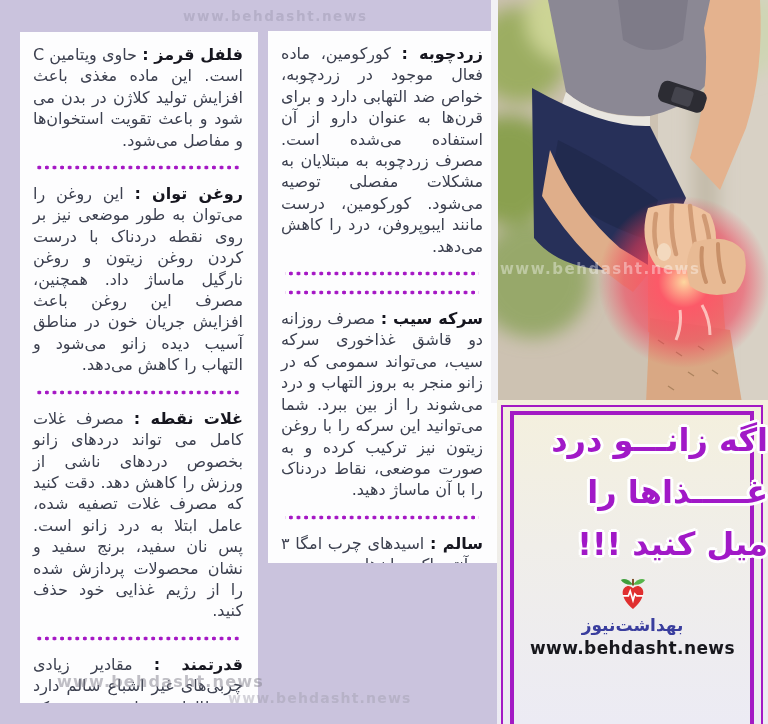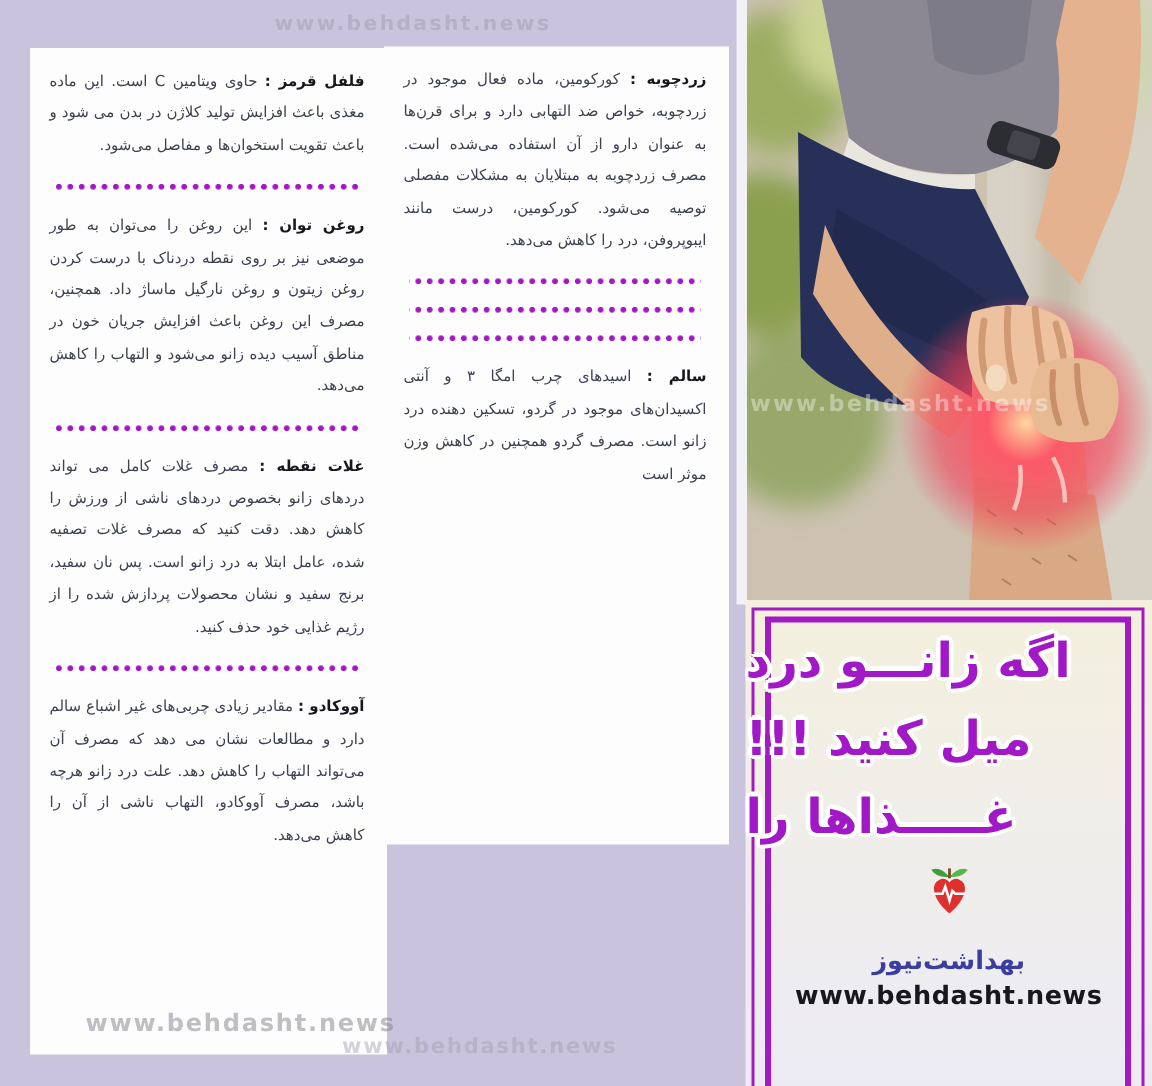--- a/index.html
+++ b/index.html
@@ -6,74 +6,75 @@
   body{
     width:768px;height:724px;position:relative;overflow:hidden;
     background:#cac3dd;
     font-family:"DejaVu Sans", sans-serif;
   }
   .card{
     position:absolute;background:#fdfdfe;box-sizing:border-box;
     padding:12px 15px 10px 13px;direction:rtl;overflow:hidden;
   }
   #left-card{left:20px;top:32px;width:238px;height:671px;}
-  #middle-card{left:256px;top:31px;width:230px;height:532px;}
+  #middle-card{left:268px;top:31px;width:230px;height:532px;}
   .para{
     direction:rtl;text-align:justify;text-align-last:right;
-    font-size:10px;line-height:21.4px;color:#3d4150;margin:0;
+    font-size:16px;line-height:21.4px;color:#3d4150;margin:0;
   }
   .para b{color:#16161f;font-weight:bold;}
   .dots{
     height:5px;margin:14px 4px 13px;
     background-image:radial-gradient(circle, #a517c5 1.7px, rgba(0,0,0,0) 2.2px);
     background-size:7.6px 5px;background-repeat:repeat-x;background-position:center;
   }
   
   #photo-strip{position:absolute;left:491px;top:0;width:7px;height:403px;background:#f2f1f5;}
   #photo-wrap{position:absolute;left:498px;top:0;width:270px;height:403px;overflow:hidden;}
   #banner{
     position:absolute;left:497px;top:400px;width:271px;height:324px;overflow:hidden;
     background:linear-gradient(180deg,#f4f0dd 0%,#f0eee9 45%,#ecebf4 100%);
   }
   #banner .frame-outer{position:absolute;left:4px;right:5px;top:5px;height:900px;border:2px solid #a31ac4;}
   #banner .frame-inner{position:absolute;left:13px;right:14px;top:11px;height:900px;border:4px solid #a31ac4;}
-  #banner-lines{position:relative;margin-top:14px;direction:rtl;text-align:left;}
+  #banner-lines{position:relative;margin-top:14px;direction:rtl;text-align:right;}
   .banner-line{
     font-size:32px;font-weight:bold;color:#a119c7;line-height:52px;white-space:nowrap;
     text-shadow:-2px -2px 0 #fff,2px -2px 0 #fff,-2px 2px 0 #fff,2px 2px 0 #fff,
                 -3px 0 0 #fff,3px 0 0 #fff,0 -3px 0 #fff,0 3px 0 #fff;
   }
   #banner-footer{position:relative;text-align:center;margin-top:6px;}
-  #logo-name{direction:rtl;font-size:17px;font-weight:bold;color:#3a3e9e;margin-top:17px;}
+  #logo-name{direction:rtl;font-size:17px;font-weight:bold;color:#3a3e9e;margin-top:1px;}
   #site-url{font-size:17px;font-weight:bold;color:#17171c;letter-spacing:.4px;margin-top:3px;}
   .watermark{position:absolute;pointer-events:none;white-space:nowrap;}
   #wm-top{left:183px;top:8px;font-size:13.5px;letter-spacing:1.6px;color:#b5afc8;font-weight:bold;}
   #wm-photo{left:500px;top:260px;font-size:15px;letter-spacing:1.5px;color:rgba(255,255,255,.38);font-weight:bold;}
   #wm-bottom-left{left:57px;top:672px;font-size:16px;letter-spacing:1.2px;color:rgba(130,128,140,.5);font-weight:bold;}
   #wm-bottom-mid{left:228px;top:690px;font-size:14px;letter-spacing:1.2px;color:rgba(160,157,172,.45);font-weight:bold;}
 </style>
 </head>
 <body>
 
 <div class="watermark" id="wm-top">www.behdasht.news</div>
 
 <div class="card" id="left-card">
   <p class="para"><b>فلفل قرمز :</b><span> حاوی ویتامین C است. این ماده مغذی باعث افزایش تولید کلاژن در بدن می شود و باعث تقویت استخوان‌ها و مفاصل می‌شود.</span></p>
   <div class="dots"></div>
   <p class="para"><b>روغن توان :</b><span> این روغن را می‌توان به طور موضعی نیز بر روی نقطه دردناک با درست کردن روغن زیتون و روغن نارگیل ماساژ داد. همچنین، مصرف این روغن باعث افزایش جریان خون در مناطق آسیب دیده زانو می‌شود و التهاب را کاهش می‌دهد.</span></p>
   <div class="dots"></div>
   <p class="para"><b>غلات نقطه :</b><span> مصرف غلات کامل می تواند دردهای زانو بخصوص دردهای ناشی از ورزش را کاهش دهد. دقت کنید که مصرف غلات تصفیه شده، عامل ابتلا به درد زانو است. پس نان سفید، برنج سفید و نشان محصولات پردازش شده را از رژیم غذایی خود حذف کنید.</span></p>
   <div class="dots"></div>
-  <p class="para"><b>آووکادو :</b><span> مقادیر زیادی چربی‌های غیر اشباع سالم دارد و مطالعات نشان می دهد که مصرف آن می‌تواند التهاب را کاهش دهد. علت درد زانو هرچه باشد، مصرف آووکادو، التهاب ناشی از آن را کاهش می‌دهد.</span></p>
+  <p class="para"><b>قدرتمند :</b><span> مقادیر زیادی چربی‌های غیر اشباع سالم دارد و مطالعات نشان می دهد که مصرف آن می‌تواند التهاب را کاهش دهد. علت درد زانو هرچه باشد، مصرف آووکادو، التهاب ناشی از آن را کاهش می‌دهد.</span></p>
 </div>
 
 <div class="card" id="middle-card">
   <p class="para"><b>زردچوبه :</b><span> کورکومین، ماده فعال موجود در زردچوبه، خواص ضد التهابی دارد و برای قرن‌ها به عنوان دارو از آن استفاده می‌شده است. مصرف زردچوبه به مبتلایان به مشکلات مفصلی توصیه می‌شود. کورکومین، درست مانند ایبوپروفن، درد را کاهش می‌دهد.</span></p>
   <div class="dots"></div>
   <div class="dots"></div>
+  <p class="para"><b>سرکه سیب :</b><span> مصرف روزانه دو قاشق غذاخوری سرکه سیب، می‌تواند سمومی که در زانو منجر به بروز التهاب و درد می‌شوند را از بین ببرد. شما می‌توانید این سرکه را با روغن زیتون نیز ترکیب کرده و به صورت موضعی، نقاط دردناک را با آن ماساژ دهید.</span></p>
   <div class="dots"></div>
   <p class="para"><b>سالم :</b><span> اسیدهای چرب امگا ۳ و آنتی اکسیدان‌های موجود در گردو، تسکین دهنده درد زانو است. مصرف گردو همچنین در کاهش وزن موثر است</span></p>
 </div>
 
 <div id="photo-strip"></div>
 <div id="photo-wrap">
   <svg width="270" height="403" viewBox="0 0 270 403" xmlns="http://www.w3.org/2000/svg">
     <defs>
       <filter id="blur8" x="-40%" y="-40%" width="180%" height="180%">
           <feGaussianBlur stdDeviation="9"></feGaussianBlur>
@@ -129,22 +130,22 @@
     <ellipse cx="166" cy="252" rx="7" ry="9" fill="#f3d9be"></ellipse>
   </svg>
 </div>
 <div class="watermark" id="wm-photo">www.behdasht.news</div>
 
 <div id="banner">
   <div class="frame-outer"></div>
   <div class="frame-inner"></div>
   <div id="banner-lines">
     <div class="banner-line">اگه زانـــو درد</div>
+    <div class="banner-line">غـــــذاها را</div>
     <div class="banner-line">میل کنید !!!</div>
-    <div class="banner-line">غـــــذاها را</div>
   </div>
   <div id="banner-footer">
     <svg width="30" height="34" viewBox="0 0 32 36" xmlns="http://www.w3.org/2000/svg">
       <path d="M16,9 Q9,1 3,4 Q7,10 16,9 Z" fill="#3f9e3c"></path>
       <path d="M16,9 Q23,1 29,4 Q25,10 16,9 Z" fill="#57b54b"></path>
       <rect x="15" y="3" width="2" height="7" fill="#7a4a22"></rect>
       <path d="M16,35 C4,25 2,14 9,11 C13,9 16,13 16,13 C16,13 19,9 23,11 C30,14 28,25 16,35 Z" fill="#e02f2f"></path>
       <polyline points="5,21 11,21 13,16 16,26 18,19 20,21 27,21" stroke="#ffffff" stroke-width="1.8" fill="none"></polyline>
     </svg>
     <div id="logo-name">بهداشت‌نیوز</div>

